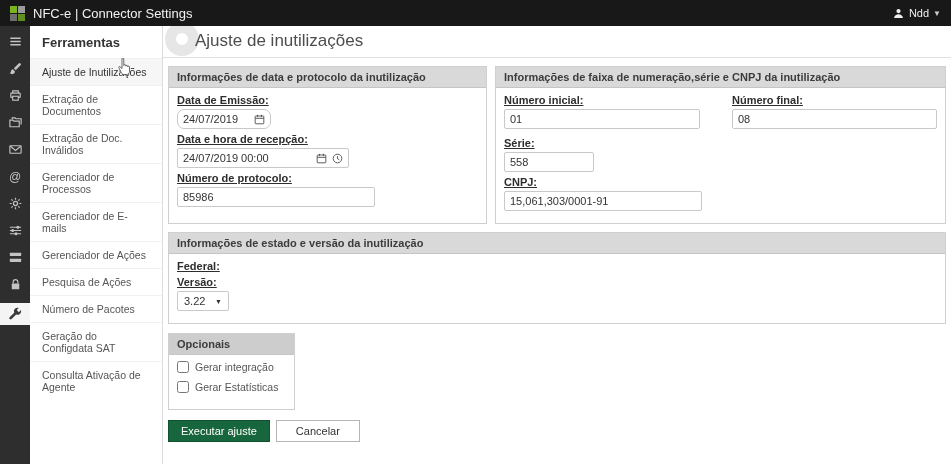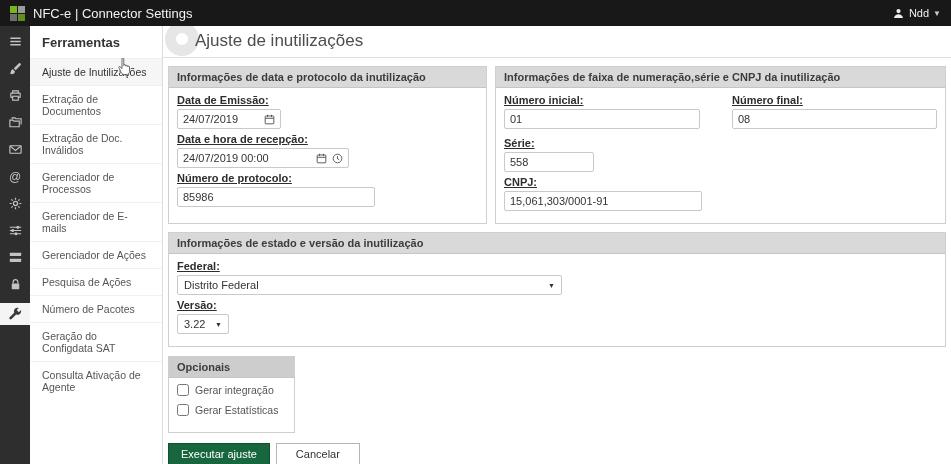--- a/index.html
+++ b/index.html
@@ -62,21 +62,21 @@
   .panel.opts .panel-head { background:#cdcdcd; }
 
   .f-label { font-size:11px; font-weight:bold; color:#2d2d2d; margin:4px 0 3px;text-decoration:underline; }
   .f-label.first { margin-top:0; }
   .inputbox { display:flex; align-items:center; height:20px; border:1px solid #c9c9c9;
     border-radius:2px; background:#fff; padding:0 5px; font-size:11px; color:#333;
     margin-bottom:4px; }
   .inputbox input { border:none; outline:none; flex:1; min-width:0; font:inherit;
     color:inherit; background:transparent; padding:0; }
   .inputbox .inicon { color:#555; margin-left:5px; display:flex; cursor:pointer; }
-  .w-emiss { width:104px; } .w-recep { width:172px; } .w-proto { width:198px; }
+  .w-emiss { width:94px;border-radius:7px; } .w-recep { width:172px; } .w-proto { width:198px; }
   .w-serie { width:90px; }  .w-cnpj  { width:198px; } .w-ini { width:196px; }
   .w-full { width:100%; }
   .cols { display:flex; }
   .col1 { width:228px; flex:none; }
   .col2 { flex:1; }
 
   .selectbox { display:flex; align-items:center; justify-content:space-between;
     height:20px; border:1px solid #c9c9c9; border-radius:2px; background:#fff;
     padding:0 6px; font-size:11px; color:#333; cursor:pointer; margin-bottom:4px; }
   .selectbox .caret { font-size:7px; color:#333; margin-left:6px; }
@@ -269,24 +269,20 @@
             <input type="text" value="15,061,303/0001-91" style="">
           </div>
         </div>
       </section>
     </div>
 
     <section class="panel mid">
       <div class="panel-head">Informações de estado e versão da inutilização</div>
       <div class="panel-body">
         <div class="f-label first">Federal:</div>
-        <div class="selectbox w-estado">
-          <span>Distrito Federal</span>
-          <span class="caret">▼</span>
-        </div>
         <div class="f-label">Versão:</div>
         <div class="selectbox w-versao">
           <span>3.22</span>
           <span class="caret">▼</span>
         </div>
       </div>
     </section>
 
     <section class="panel opts">
       <div class="panel-head">Opcionais</div>

